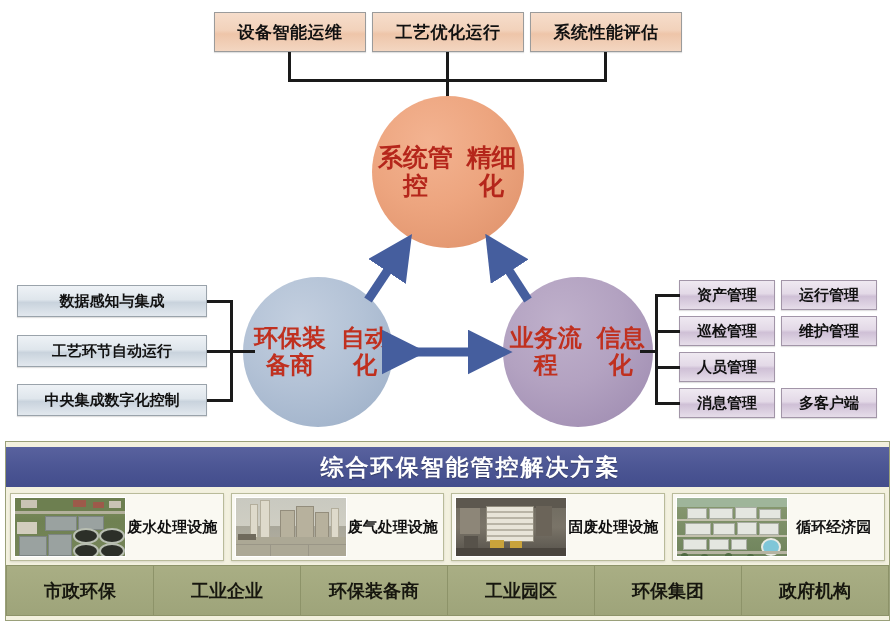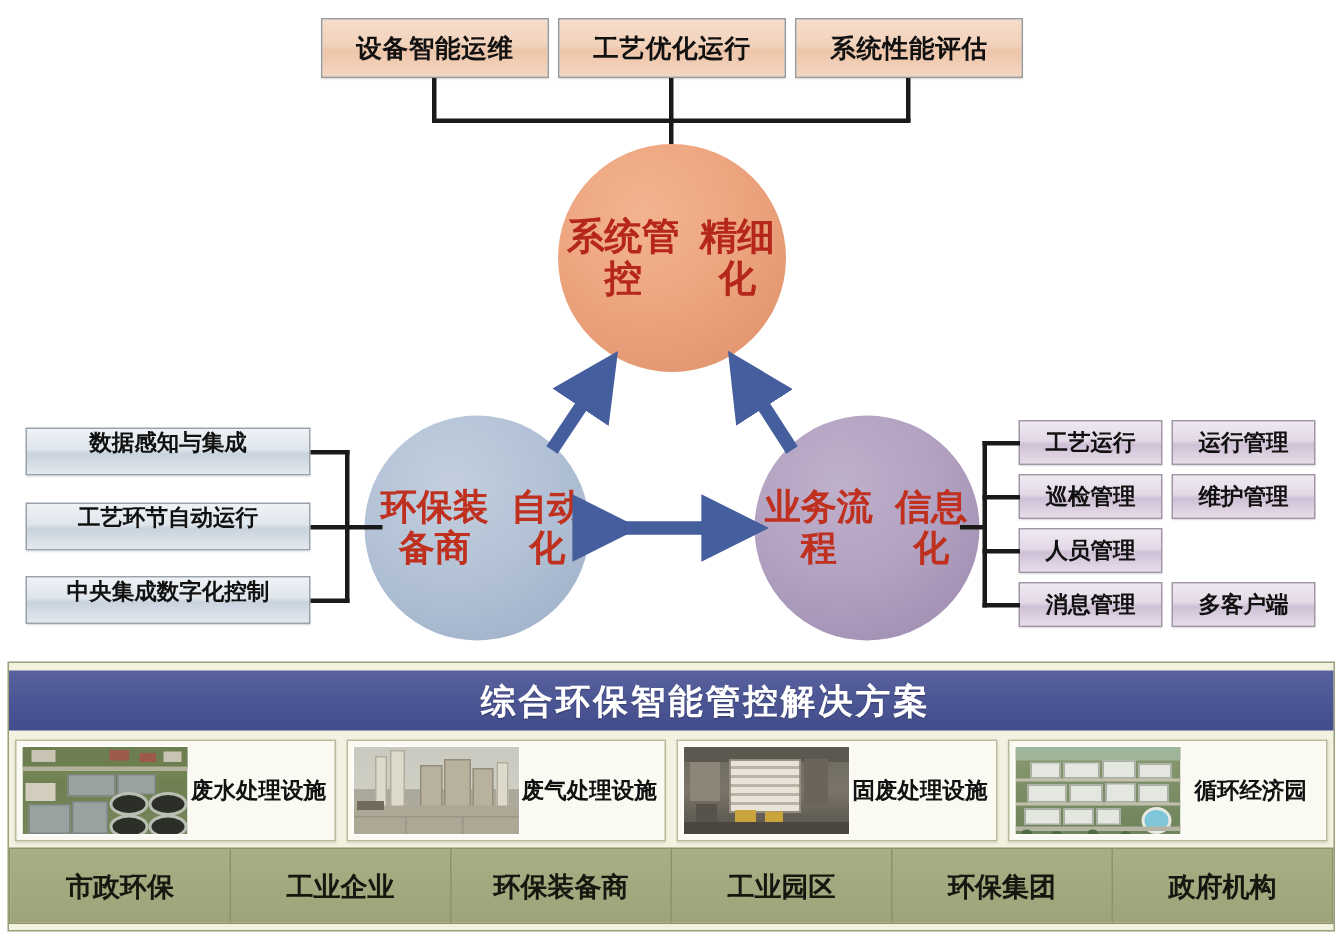--- a/index.html
+++ b/index.html
@@ -23,21 +23,21 @@
     display:flex;align-items:center;justify-content:center;
     color:#111;font-weight:bold;font-size:17px;letter-spacing:0.5px;
     box-shadow:0 1px 1px rgba(0,0,0,.12);
   }
 
   
   .leftbox{
     height:32px;
     border:1px solid #9aa3ab;
     background:linear-gradient(to bottom,#eef2f6 0%,#dfe6ec 45%,#c9d3dd 55%,#e2e8ee 100%);
-    display:flex;align-items:flex-start;justify-content:center;
+    display:flex;align-items:center;justify-content:center;
     color:#111;font-weight:bold;font-size:15px;
     box-shadow:0 1px 1px rgba(0,0,0,.12);
   }
 
   
   .rightbox{
     height:30px;
     border:1px solid #a295a8;
     background:linear-gradient(to bottom,#efe9f1 0%,#e3d9e7 45%,#cfc0d6 55%,#e6dde9 100%);
     display:flex;align-items:center;justify-content:center;
@@ -212,21 +212,21 @@
     <span>中央集成数字化控制</span>
   </div>
 
   <div class="ln" style="left:207px;top:300px;width:26px;height:3px;"></div>
   <div class="ln" style="left:207px;top:350px;width:26px;height:3px;"></div>
   <div class="ln" style="left:207px;top:399px;width:26px;height:3px;"></div>
   <div class="ln" style="left:230px;top:300px;width:3px;height:102px;"></div>
   <div class="ln" style="left:230px;top:350px;width:25px;height:3px;"></div>
 
   <div class="rightbox abs" style="left:679px;top:280px;width:96px;">
-    <span>工艺运行</span>
+    <span>资产管理</span>
   </div>
   <div class="rightbox abs" style="left:781px;top:280px;width:96px;">
     <span>运行管理</span>
   </div>
 
   <div class="rightbox abs" style="left:679px;top:316px;width:96px;">
     <span>巡检管理</span>
   </div>
   <div class="rightbox abs" style="left:781px;top:316px;width:96px;">
     <span>维护管理</span>

